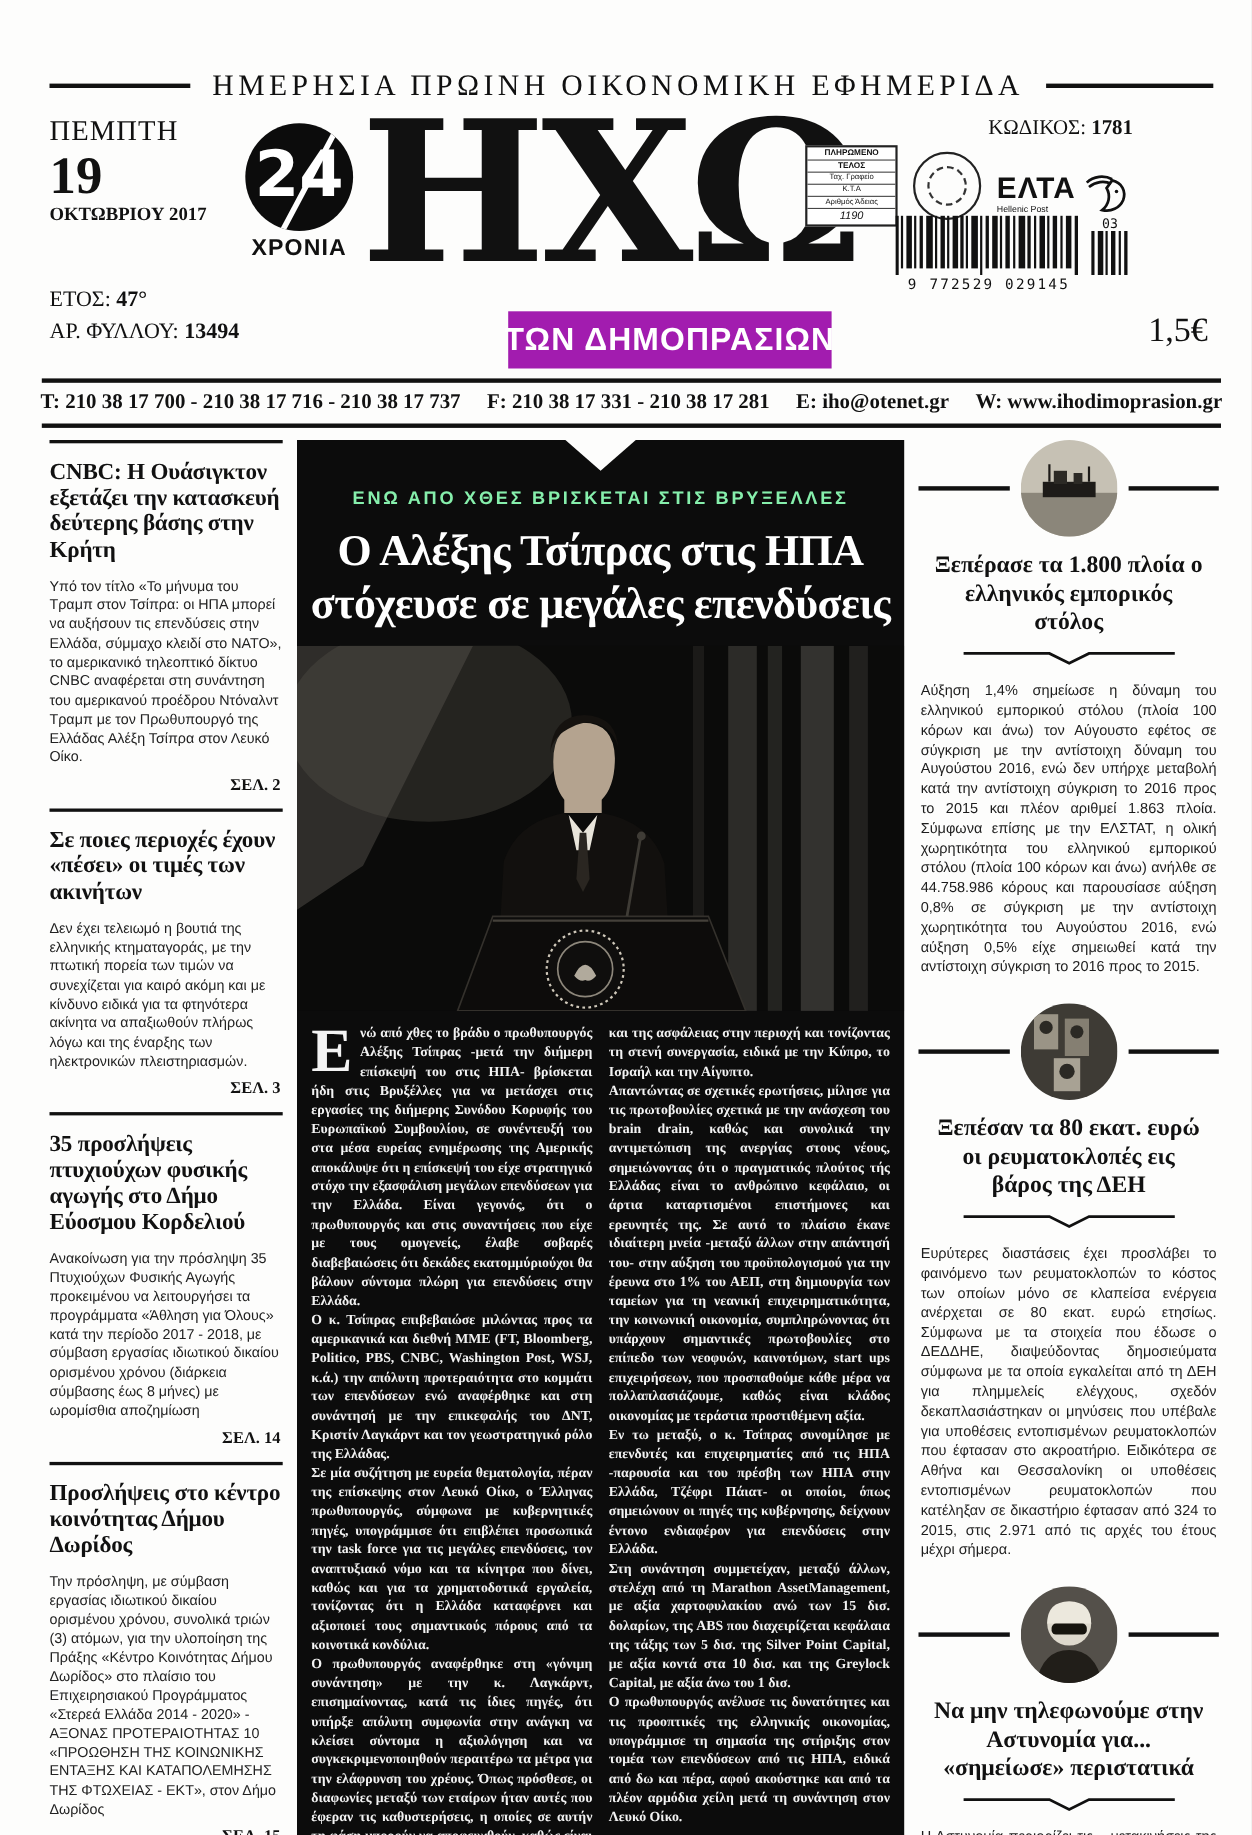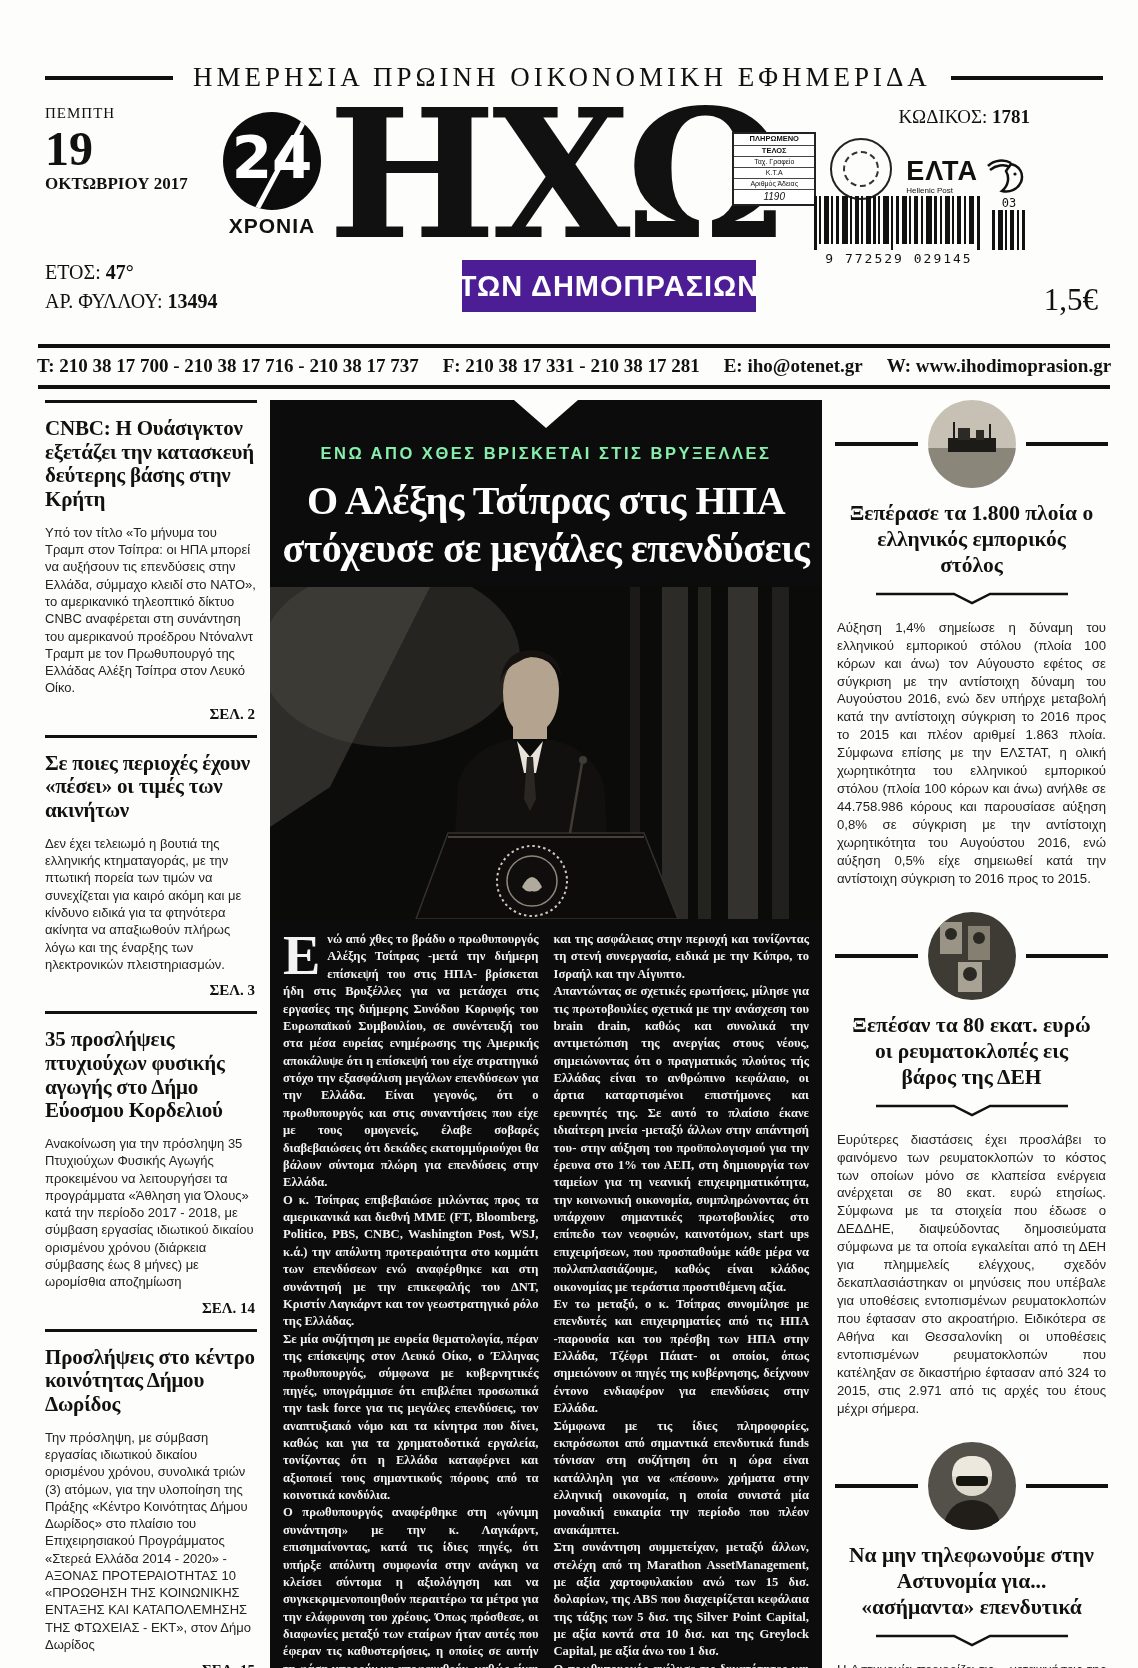--- a/index.html
+++ b/index.html
@@ -8,37 +8,37 @@
 
   
   .header{position:relative;height:392px;}
   .tagline-row{position:absolute;top:62px;left:45px;right:35px;display:flex;align-items:center;gap:20px;}
   .tagline-row .dash{height:4px;background:#111;}
   .dash-l{width:128px;}
   .dash-r{flex:1;}
   .tagline{font-size:27px;letter-spacing:4px;font-weight:500;white-space:nowrap;}
 
   .date-block{position:absolute;top:106px;left:45px;line-height:1;}
-  .date-day{font-size:15px;letter-spacing:1px;}
+  .date-day{font-size:26px;letter-spacing:1px;}
   .date-num{font-size:48px;font-weight:bold;margin:4px 0 2px;}
   .date-month{font-size:17px;font-weight:bold;}
 
   .issue-block{position:absolute;top:258px;left:45px;font-size:20px;line-height:1.45;}
   .issue-block b{font-weight:bold;}
 
   .logo47{position:absolute;top:112px;left:220px;width:104px;text-align:center;}
   .logo47 .circ{width:98px;height:98px;border-radius:50%;background:#0c0c0c;margin:0 auto;position:relative;overflow:hidden;}
   .logo47 .circ .n{position:absolute;top:50%;left:50%;transform:translate(-50%,-54%);color:#fff;
                    font-size:58px;font-weight:bold;font-family:"DejaVu Sans",sans-serif;}
   .logo47 .circ .slash{position:absolute;top:-10px;left:54px;width:5px;height:130px;background:#fff;transform:rotate(28deg);}
   .logo47 .yrs{font-family:"Liberation Sans",sans-serif;font-weight:bold;font-size:21px;letter-spacing:1px;margin-top:4px;}
 
   .echo-title{position:absolute;top:86px;left:328px;font-size:178px;line-height:1;font-weight:bold;
               letter-spacing:-4px;font-family:"DejaVu Serif",serif;}
-  .banner{position:absolute;top:260px;left:462px;width:294px;height:52px;background:#4c1d95;color:#fff;
+  .banner{position:absolute;top:283px;left:462px;width:294px;height:52px;background:#a21caf;color:#fff;
           display:flex;align-items:center;justify-content:center;font-family:"Liberation Sans",sans-serif;
           font-weight:bold;font-size:29px;letter-spacing:1px;white-space:nowrap;}
 
   .kodikos{position:absolute;top:106px;right:108px;font-size:19px;}
   .kodikos b{font-weight:bold;}
 
   .stamps{position:absolute;top:132px;right:112px;display:flex;align-items:center;gap:14px;}
   .paidbox{width:80px;border:2px solid #222;font-family:"Liberation Sans",sans-serif;text-align:center;background:#fff;}
   .paidbox .r{border-bottom:1px solid #444;padding:1px 2px;font-size:7px;line-height:1.15;}
   .paidbox .r:last-child{border-bottom:none;}
@@ -299,21 +299,20 @@
           <p><span class="dropcap">Ε</span><span>νώ από χθες το βράδυ ο πρωθυπουργός Αλέξης Τσίπρας -μετά την διήμερη επίσκεψή του στις ΗΠΑ- βρίσκεται ήδη στις Βρυξέλλες για να μετάσχει στις εργασίες της διήμερης Συνόδου Κορυφής του Ευρωπαϊκού Συμβουλίου, σε συνέντευξή του στα μέσα ευρείας ενημέρωσης της Αμερικής αποκάλυψε ότι η επίσκεψή του είχε στρατηγικό στόχο την εξασφάλιση μεγάλων επενδύσεων για την Ελλάδα. Είναι γεγονός, ότι ο πρωθυπουργός και στις συναντήσεις που είχε με τους ομογενείς, έλαβε σοβαρές διαβεβαιώσεις ότι δεκάδες εκατομμύριούχοι θα βάλουν σύντομα πλώρη για επενδύσεις στην Ελλάδα.</span></p>
           <p>Ο κ. Τσίπρας επιβεβαιώσε μιλώντας προς τα αμερικανικά και διεθνή ΜΜΕ (FT, Bloomberg, Politico, PBS, CNBC, Washington Post, WSJ, κ.ά.) την απόλυτη προτεραιότητα στο κομμάτι των επενδύσεων ενώ αναφέρθηκε και στη συνάντησή με την επικεφαλής του ΔΝΤ, Κριστίν Λαγκάρντ και τον γεωστρατηγικό ρόλο της Ελλάδας.</p>
           <p>Σε μία συζήτηση με ευρεία θεματολογία, πέραν της επίσκεψης στον Λευκό Οίκο, ο Έλληνας πρωθυπουργός, σύμφωνα με κυβερνητικές πηγές, υπογράμμισε ότι επιβλέπει προσωπικά την task force για τις μεγάλες επενδύσεις, τον αναπτυξιακό νόμο και τα κίνητρα που δίνει, καθώς και για τα χρηματοδοτικά εργαλεία, τονίζοντας ότι η Ελλάδα καταφέρνει και αξιοποιεί τους σημαντικούς πόρους από τα κοινοτικά κονδύλια.</p>
           <p>Ο πρωθυπουργός αναφέρθηκε στη «γόνιμη συνάντηση» με την κ. Λαγκάρντ, επισημαίνοντας, κατά τις ίδιες πηγές, ότι υπήρξε απόλυτη συμφωνία στην ανάγκη να κλείσει σύντομα η αξιολόγηση και να συγκεκριμενοποιηθούν περαιτέρω τα μέτρα για την ελάφρυνση του χρέους. Όπως πρόσθεσε, οι διαφωνίες μεταξύ των εταίρων ήταν αυτές που έφεραν τις καθυστερήσεις, η οποίες σε αυτήν τη φάση μπορούν να αποφευχθούν, καθώς είναι προς όφελος όλων η ελληνική οικονομία να παραμείνει σε ανοδική τροχιά και η χώρα να κλείσει οριστικά πίσω της την εποχή των μνημονίων και της ύφεσης.</p>
 
         </div>
         <div class="abcol">
           <p>και της ασφάλειας στην περιοχή και τονίζοντας τη στενή συνεργασία, ειδικά με την Κύπρο, το Ισραήλ και την Αίγυπτο.</p>
           <p>Απαντώντας σε σχετικές ερωτήσεις, μίλησε για τις πρωτοβουλίες σχετικά με την ανάσχεση του brain drain, καθώς και συνολικά την αντιμετώπιση της ανεργίας στους νέους, σημειώνοντας ότι ο πραγματικός πλούτος τής Ελλάδας είναι το ανθρώπινο κεφάλαιο, οι άρτια καταρτισμένοι επιστήμονες και ερευνητές της. Σε αυτό το πλαίσιο έκανε ιδιαίτερη μνεία -μεταξύ άλλων στην απάντησή του- στην αύξηση του προϋπολογισμού για την έρευνα στο 1% του ΑΕΠ, στη δημιουργία των ταμείων για τη νεανική επιχειρηματικότητα, την κοινωνική οικονομία, συμπληρώνοντας ότι υπάρχουν σημαντικές πρωτοβουλίες στο επίπεδο των νεοφυών, καινοτόμων, start ups επιχειρήσεων, που προσπαθούμε κάθε μέρα να πολλαπλασιάζουμε, καθώς είναι κλάδος οικονομίας με τεράστια προστιθέμενη αξία.</p>
           <p>Εν τω μεταξύ, ο κ. Τσίπρας συνομίλησε με επενδυτές και επιχειρηματίες από τις ΗΠΑ -παρουσία και του πρέσβη των ΗΠΑ στην Ελλάδα, Τζέφρι Πάιατ- οι οποίοι, όπως σημειώνουν οι πηγές της κυβέρνησης, δείχνουν έντονο ενδιαφέρον για επενδύσεις στην Ελλάδα.</p>
-          <p>Σύμφωνα με τις ίδιες πληροφορίες, εκπρόσωποι από σημαντικά επενδυτικά funds τόνισαν στη συζήτηση ότι η ώρα είναι κατάλληλη για να «πέσουν» χρήματα στην ελληνική οικονομία, η οποία συνιστά μία μοναδική ευκαιρία την περίοδο που πλέον ανακάμπτει.</p>
           <p>Στη συνάντηση συμμετείχαν, μεταξύ άλλων, στελέχη από τη Marathon AssetManagement, με αξία χαρτοφυλακίου ανώ των 15 δισ. δολαρίων, της ABS που διαχειρίζεται κεφάλαια της τάξης των 5 δισ. της Silver Point Capital, με αξία κοντά στα 10 δισ. και της Greylock Capital, με αξία άνω του 1 δισ.</p>
           <p>Ο πρωθυπουργός ανέλυσε τις δυνατότητες και τις προοπτικές της ελληνικής οικονομίας, υπογράμμισε τη σημασία της στήριξης στον τομέα των επενδύσεων από τις ΗΠΑ, ειδικά από δω και πέρα, αφού ακούστηκε και από τα πλέον αρμόδια χείλη μετά τη συνάντηση στον Λευκό Οίκο.</p>
         </div>
       </div>
     </div>
 
     <div class="col-right">
 
       <div class="rsec">
         <div class="photo-row">
@@ -368,21 +367,21 @@
             <svg viewBox="0 0 88 88">
               <rect width="88" height="88" fill="#54504a"></rect>
               <circle cx="44" cy="34" r="20" fill="#ded9cd"></circle>
               <path d="M24 34 Q24 14 44 14 Q64 14 64 34 Z" fill="#ece8dd"></path>
               <rect x="28" y="34" width="32" height="10" rx="4" fill="#17150f"></rect>
               <path d="M14 88 Q20 58 44 58 Q68 58 74 88 Z" fill="#211e19"></path>
             </svg>
           </div>
           <div class="line"></div>
         </div>
-        <h3>Να μην τηλεφωνούμε στην Αστυνομία για... «ασήμαντα» επενδυτικά</h3>
+        <h3>Να μην τηλεφωνούμε στην Αστυνομία για... «σημείωσε» περιστατικά</h3>
         <svg class="chev" width="200" height="18" viewBox="0 0 200 18">
           <path d="M4 5 H82 L100 14 L118 5 H196" fill="none" stroke="#111" stroke-width="2.5"></path>
         </svg>
         <div class="rbody">Η Αστυνομία περιορίζει τις... μετακινήσεις της και θα δίνει το παρών μόνο σε σημαντικά περιστατικά! Όπως προκύπτει από έγγραφο της ΕΛ.ΑΣ. για τον «περιορισμό των μετακινήσεων του αστυνομικού προσωπικού» που συντάχθηκε τη Δευτέρα και έχει σταλεί σε όλες τις αστυνομικές υπηρεσίες. Ένα έγγραφο που αποκαλύπτει και προκαλεί σειρά ερωτημάτων για τις επιπτώσεις που μπορεί να έχει αυτός ο περιορισμός σε θέματα αστυνόμευσης και μείωσης της εγκληματικότητας... Όπως προσδιορίζεται στις τωρινές εντολές, «μετακινήσεις βαρύνουσας σημασίας είναι, για παράδειγμα, η μετάβαση σε τόπο τέλεσης εγκλήματος ανθρωποκτονίας, ληστείας, διακεκριμένες περιπτώσεις κλοπής κ.λπ.</div>
       </div>
     </div>
   </div>
 
 </div>
 

